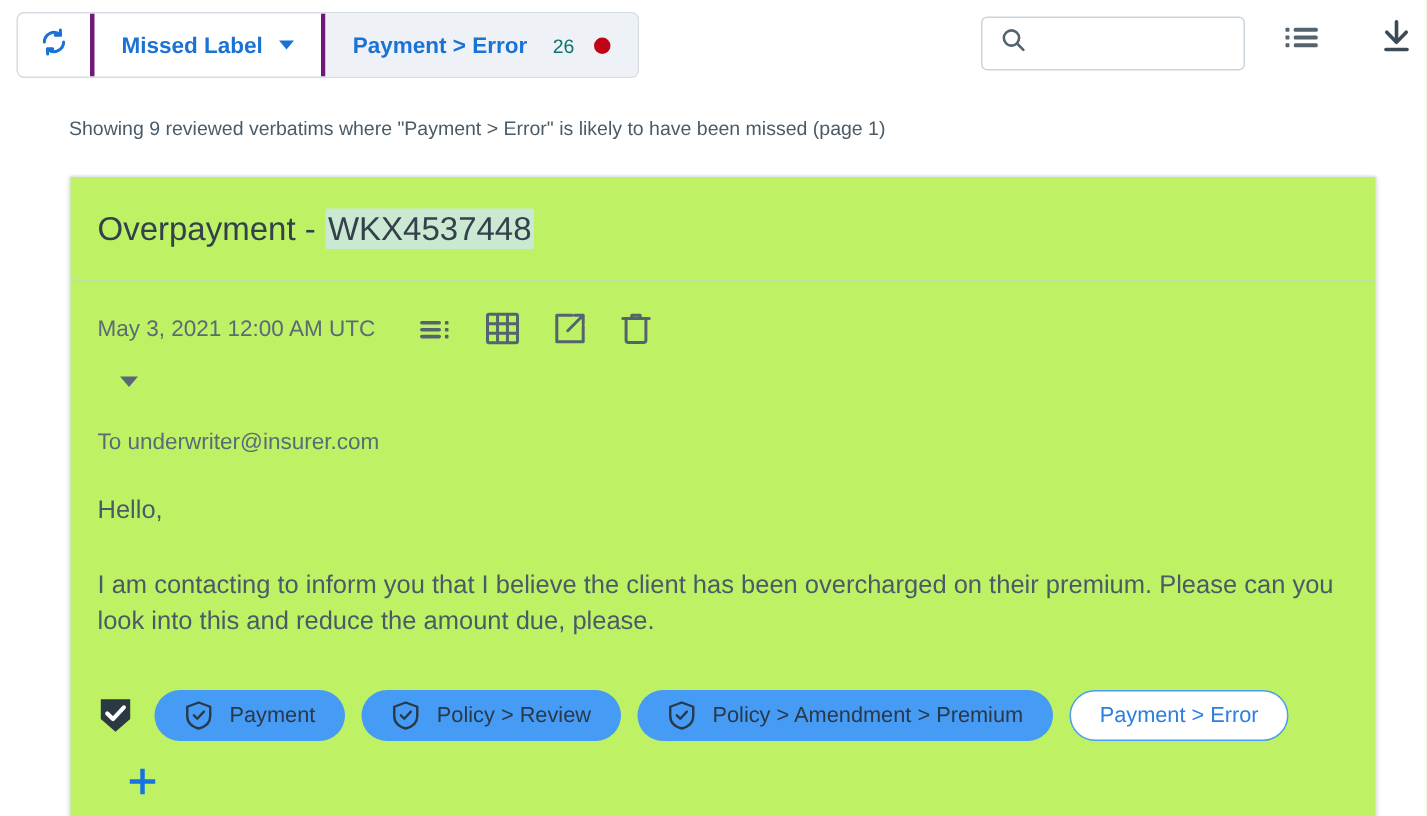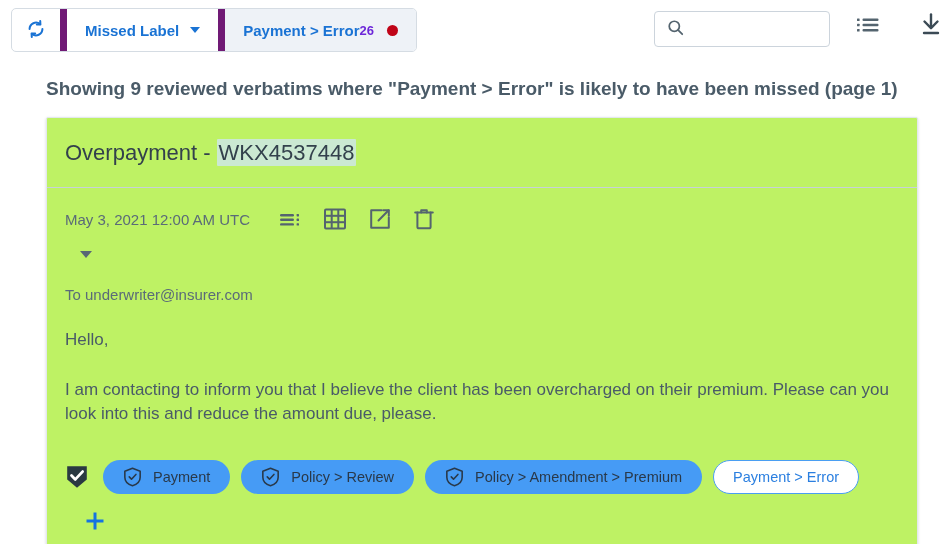--- a/index.html
+++ b/index.html
@@ -33,21 +33,21 @@
     border: 1px solid #d5dce3;
     border-radius: 5px;
     background: #fff;
     overflow: hidden;
   }
   .seg {
     display: flex;
     align-items: center;
     justify-content: center;
     padding: 0 18px;
-    border-right: 7px solid #701a75;
+    border-right: 3px solid #701a75;
     font-size: 15px;
     font-weight: bold;
     color: #1a73d4;
     cursor: pointer;
     white-space: nowrap;
   }
   .seg:last-child { border-right: none; }
   .seg-refresh {
     padding: 0 13px;
   }
@@ -55,23 +55,24 @@
     background: #eef2f7;
   }
   .caret {
     width: 0; height: 0;
     margin-left: 11px;
     border-left: 5px solid transparent;
     border-right: 5px solid transparent;
     border-top: 6px solid #1a73d4;
   }
   .count {
+    margin-left: 17px;
     font-size: 13px;
-    font-weight: bold;
-    color: #6d28d9;
+    font-weight: normal;
+    color: #0f766e;
   }
   .reddot {
     width: 11px; height: 11px;
     border-radius: 50%;
     background: #c00418;
     margin-left: 13px;
   }
 
   
   .search {
@@ -105,23 +106,22 @@
     cursor: pointer;
   }
   .icon-list { left: 856px; }
   .icon-dl   { left: 919px; top: 12px; }
 
   
   .caption {
     position: absolute;
     left: 46px;
     top: 78px;
-    font-size: 19px;
+    font-size: 13px;
     color: #4a5b68;
-    font-weight: bold;
   }
 
   
   .card {
     position: absolute;
     left: 46px;
     top: 117px;
     width: 872px;
     background: #bef264;
     border: 1px solid #e3e8ed;

